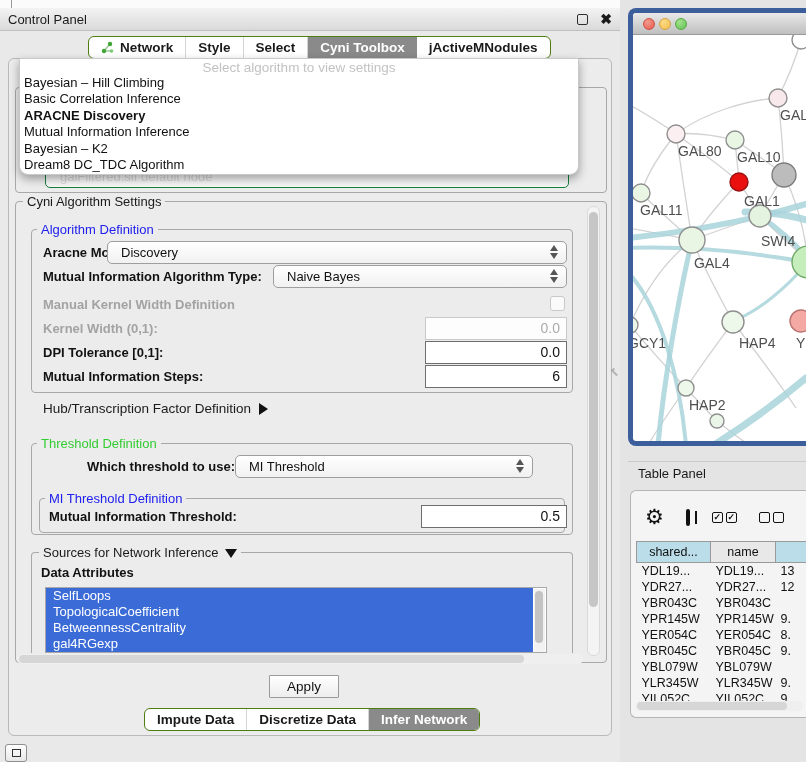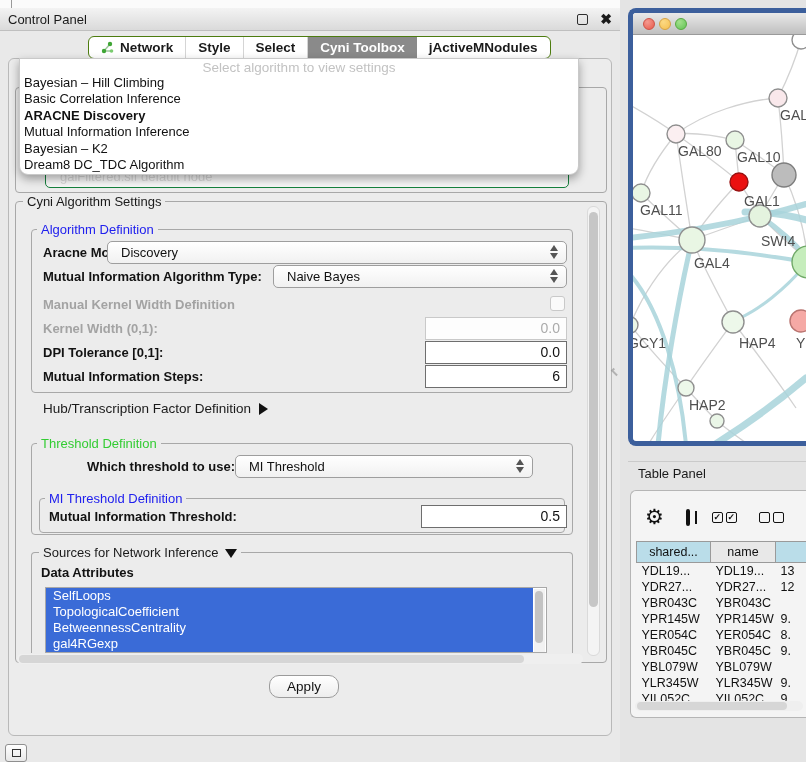--- a/index.html
+++ b/index.html
@@ -73,21 +73,21 @@
   .attr-item { background:#3A6BD7; color:#FFFFFF; font-size:13px; height:16px; line-height:16px; padding-left:7px; width:calc(100% - 13px); }
   #attr-vscroll { position:absolute; right:1px; top:1px; width:11px; height:64px; background:#F2F2F2; }
   #attr-vscroll .thumb { position:absolute; left:1px; top:2px; width:8px; height:52px; background:#C3C3C3; border-radius:4px; }
 
   .vscrollbar { position:absolute; background:#F4F4F4; border:1px solid #DADADA; border-radius:6px; }
   .vscrollbar .thumb { position:absolute; left:1px; width:9px; background:#C6C6C6; border-radius:5px; }
   .hscrollbar { position:absolute; height:10px; background:#EFEFEF; border-radius:5px; }
   .hscrollbar .thumb { position:absolute; top:1px; height:8px; background:#D6D6D6; border-radius:4px; }
 
   #apply-btn { position:absolute; left:260px; top:616px; width:70px; height:23px;
-    background:linear-gradient(#FFFFFF,#EDEDED); border:1px solid #9B9B9B; border-radius:10px;
+    background:linear-gradient(#FFFFFF,#EDEDED); border:1px solid #9B9B9B; border-radius:1px;
     font-size:13.5px; color:#111; display:flex; align-items:center; justify-content:center; }
 
   
   #right-bg { position:absolute; left:620px; top:0; width:186px; height:762px; background:#E4E4E4; }
   #divider-grip { position:absolute; left:613px; top:368px; width:4px; height:8px; border-left:2px solid #8F8F8F; border-top:2px solid #8F8F8F; transform:rotate(-45deg); opacity:.6; }
 
   #netwin { position:absolute; left:628px; top:8px; width:178px; height:438px;
     border:5px solid #3C5F9C; border-right:none; border-radius:8px 0 0 8px; background:#FFFFFF; overflow:hidden; }
   #net-titlebar { position:absolute; left:0; top:0; width:100%; height:22px;
     background:linear-gradient(#E9E9E9,#BFBFBF); border-bottom:1px solid #9A9A9A; }
@@ -261,20 +261,31 @@
 
       <div class="vscrollbar" style="left:578px; top:147px; width:13px; height:450px;">
         <div class="thumb" style="top:5px; height:395px;"></div>
       </div>
       <div class="hscrollbar" style="left:8px; top:595px; width:566px;">
         <div class="thumb" style="left:2px; width:505px;"></div>
       </div>
 
       <div id="apply-btn">Apply</div>
 
+      <div class="tabbar" id="bottom-tabbar" style="left:135px; top:649px;">
+          <div class="tab">
+            <span>Impute Data</span>
+          </div>
+          <div class="tab">
+            <span>Discretize Data</span>
+          </div>
+          <div class="tab selected">
+            <span>Infer Network</span>
+          </div>
+        </div>
     </div>
 
     <div id="mini-btn">
         <span class="sq"></span>
       </div>
   </div>
 
   <div id="right-bg"></div>
   <div id="divider-grip"></div>
 

